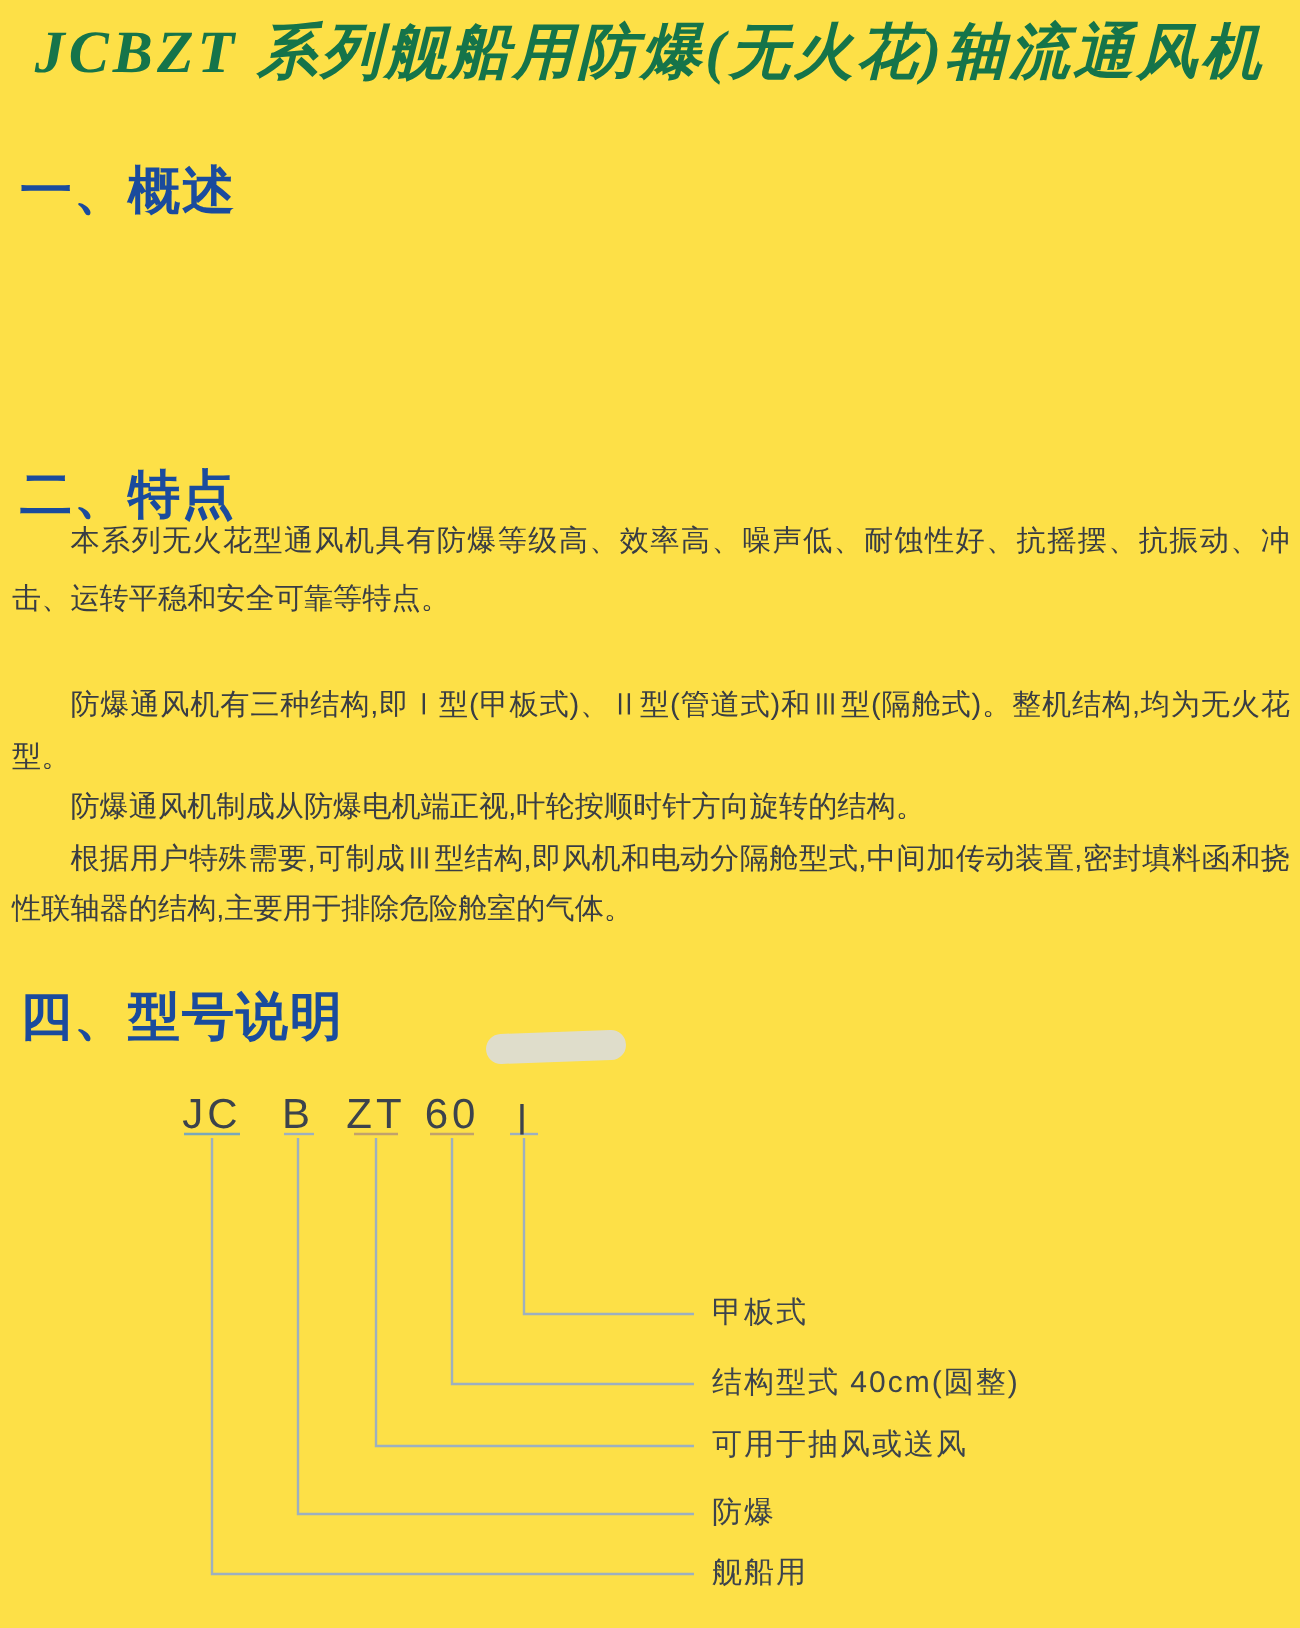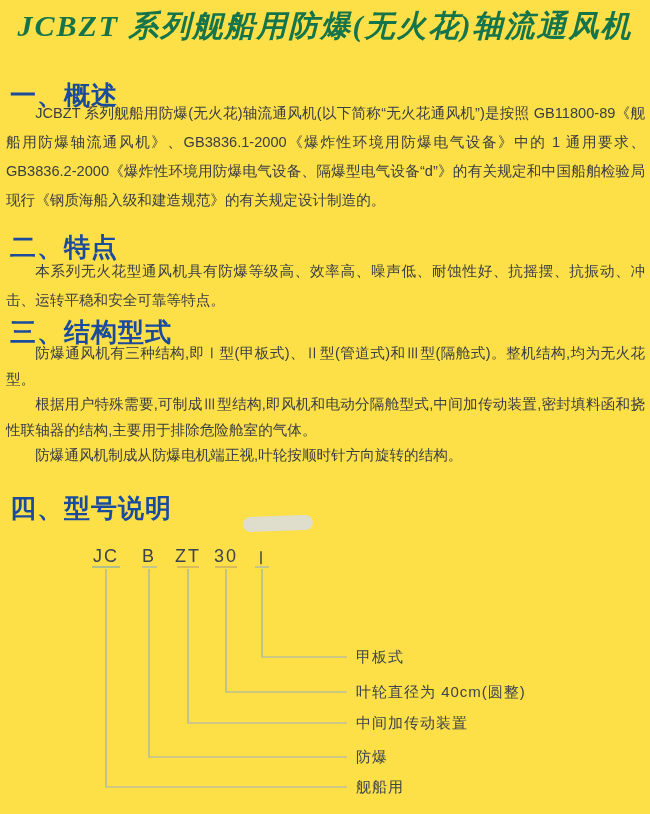--- a/index.html
+++ b/index.html
@@ -62,21 +62,21 @@
     position:absolute;left:0;top:540px;
     width:650px;height:270px;
   }
   .diagram svg{position:absolute;left:0;top:0;}
   .dline{stroke:var(--diagram-line,#9db0bf);stroke-width:1.2;fill:none;}
   .u-teal{stroke:#7aa8ba;}
   .u-tan{stroke:#c2a26b;}
   .code{
     position:absolute;top:6px;
     transform:translateX(-50%);
-    font-size:18px;
+    font-size:21px;
     letter-spacing:2px;
     color:var(--diagram-text,#3c434c);
   }
   .dlabel{
     position:absolute;left:356px;
     height:18px;line-height:18px;
     transform:translateY(-50%);
     font-size:15px;
     letter-spacing:1px;
     color:var(--diagram-text,#3c434c);
@@ -85,33 +85,31 @@
 </style>
 </head>
 <body>
 
 <div class="page">
 
   <h1 class="title">JCBZT 系列舰船用防爆(无火花)轴流通风机</h1>
 
   <h2 class="sec-heading h-overview">一、概述</h2>
   <div class="body-block b-overview">
-    <p>JCBZT 系列舰船用防爆(无火花)轴流通风机(以下简称“无火花通风机”)是按照 GB11800-89《舰船用防爆轴流通风机》、GB3836.1-2000《爆炸性环境用防爆电气设备》中的 1 通用要求、GB3836.2-2000《爆炸性环境用防爆电气设备、隔爆型电气设备“d”》的有关规定和中国船舶检验局现行《钢质海船入级和建造规范》的有关规定设计制造的。</p>
   </div>
 
   <h2 class="sec-heading h-features">二、特点</h2>
   <div class="body-block b-features">
     <p>本系列无火花型通风机具有防爆等级高、效率高、噪声低、耐蚀性好、抗摇摆、抗振动、冲击、运转平稳和安全可靠等特点。</p>
   </div>
 
-  <h2 class="sec-heading h-structure">三、结构型式</h2>
   <div class="body-block b-structure">
     <p>防爆通风机有三种结构,即Ⅰ型(甲板式)、Ⅱ型(管道式)和Ⅲ型(隔舱式)。整机结构,均为无火花型。</p>
+    <p>防爆通风机制成从防爆电机端正视,叶轮按顺时针方向旋转的结构。</p>
     <p>根据用户特殊需要,可制成Ⅲ型结构,即风机和电动分隔舱型式,中间加传动装置,密封填料函和挠性联轴器的结构,主要用于排除危险舱室的气体。</p>
-    <p>防爆通风机制成从防爆电机端正视,叶轮按顺时针方向旋转的结构。</p>
   </div>
 
   <h2 class="sec-heading h-model">四、型号说明</h2>
   <div class="smudge"></div>
 
   <div class="diagram">
     <svg width="650" height="270" viewBox="0 0 650 270" aria-hidden="true">
 
       <path class="dline u-teal" d="M92,27 H120"></path>
       <path class="dline" d="M142,27 H157"></path>
@@ -122,23 +120,23 @@
       <path class="dline" d="M262,29 V117 H347"></path>
       <path class="dline" d="M226,29 V152 H347"></path>
       <path class="dline" d="M188,29 V183 H347"></path>
       <path class="dline" d="M149,29 V217 H347"></path>
       <path class="dline" d="M106,29 V247 H347"></path>
     </svg>
 
     <span class="code" style="left:106px">JC</span>
     <span class="code" style="left:149px">B</span>
     <span class="code" style="left:188px">ZT</span>
-    <span class="code" style="left:226px">30</span>
+    <span class="code" style="left:226px">60</span>
     <span class="code" style="left:262px">Ⅰ</span>
 
     <div class="dlabel" style="top:117px">甲板式</div>
-    <div class="dlabel" style="top:152px">叶轮直径为 40cm(圆整)</div>
-    <div class="dlabel" style="top:183px">中间加传动装置</div>
+    <div class="dlabel" style="top:152px">结构型式 40cm(圆整)</div>
+    <div class="dlabel" style="top:183px">可用于抽风或送风</div>
     <div class="dlabel" style="top:217px">防爆</div>
     <div class="dlabel" style="top:247px">舰船用</div>
   </div>
 
 </div>
 
 </body></html>

